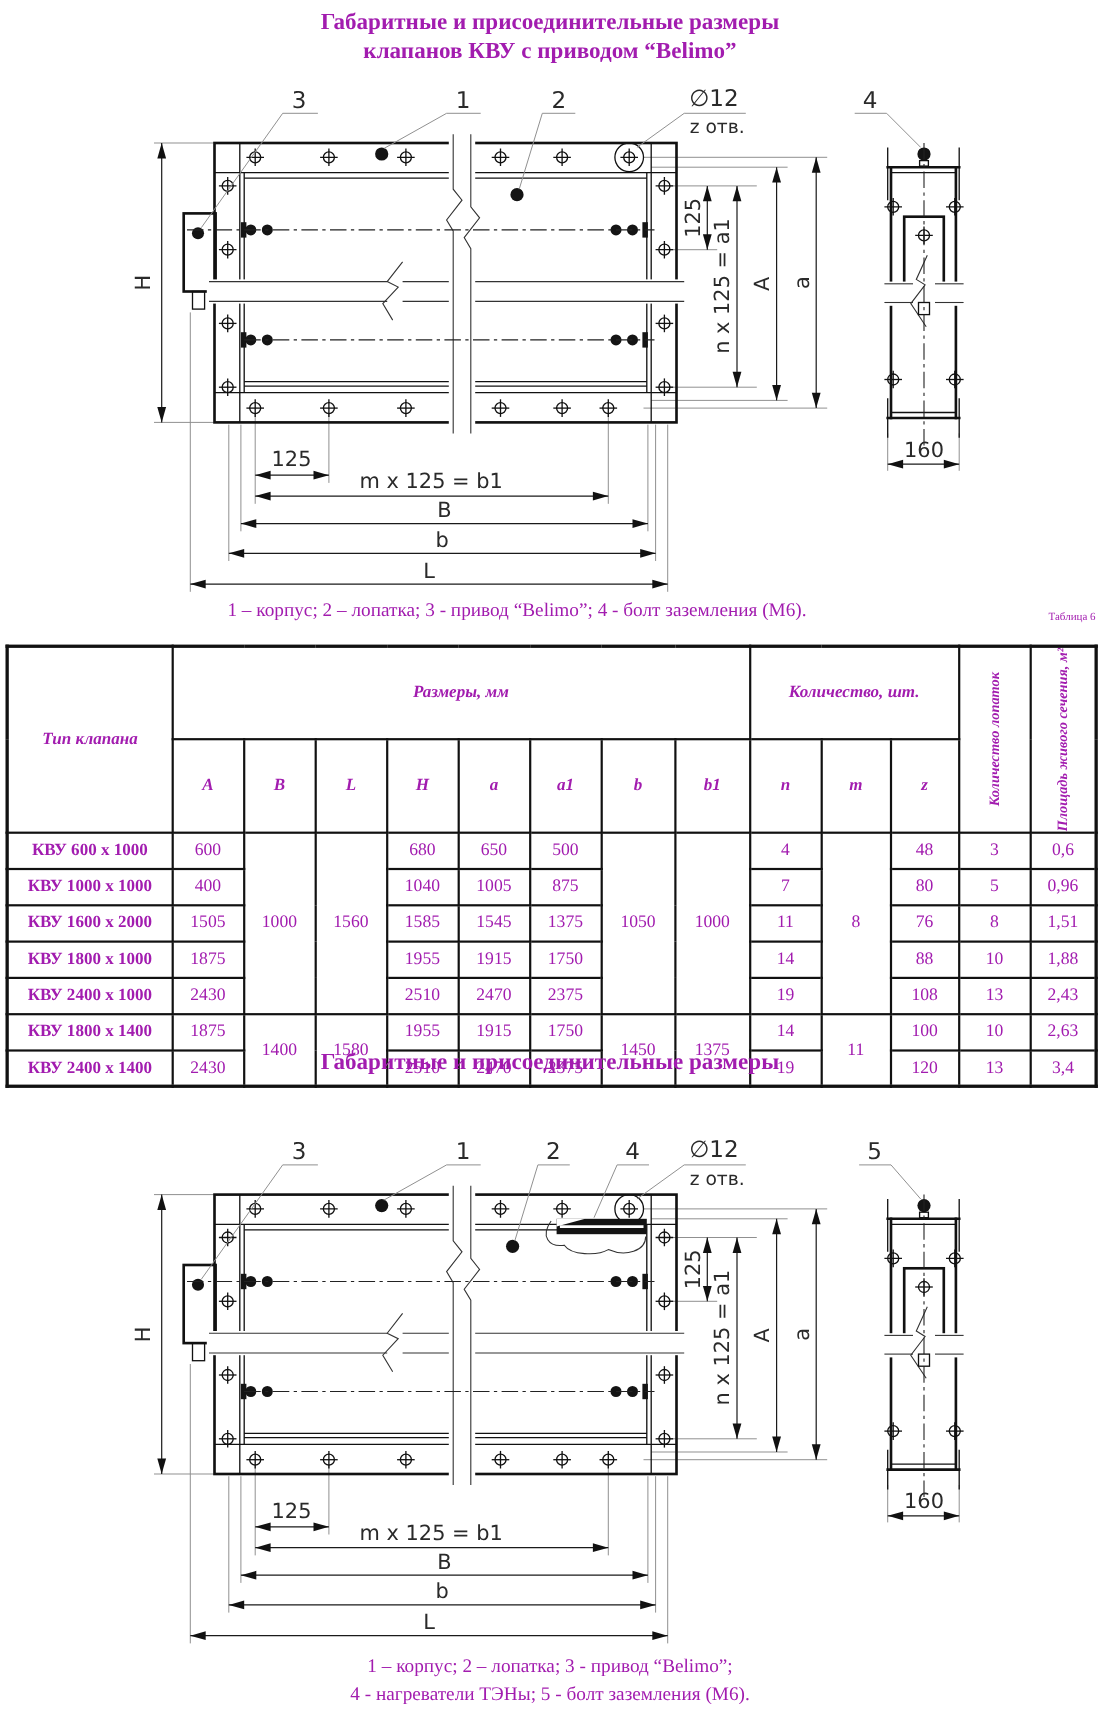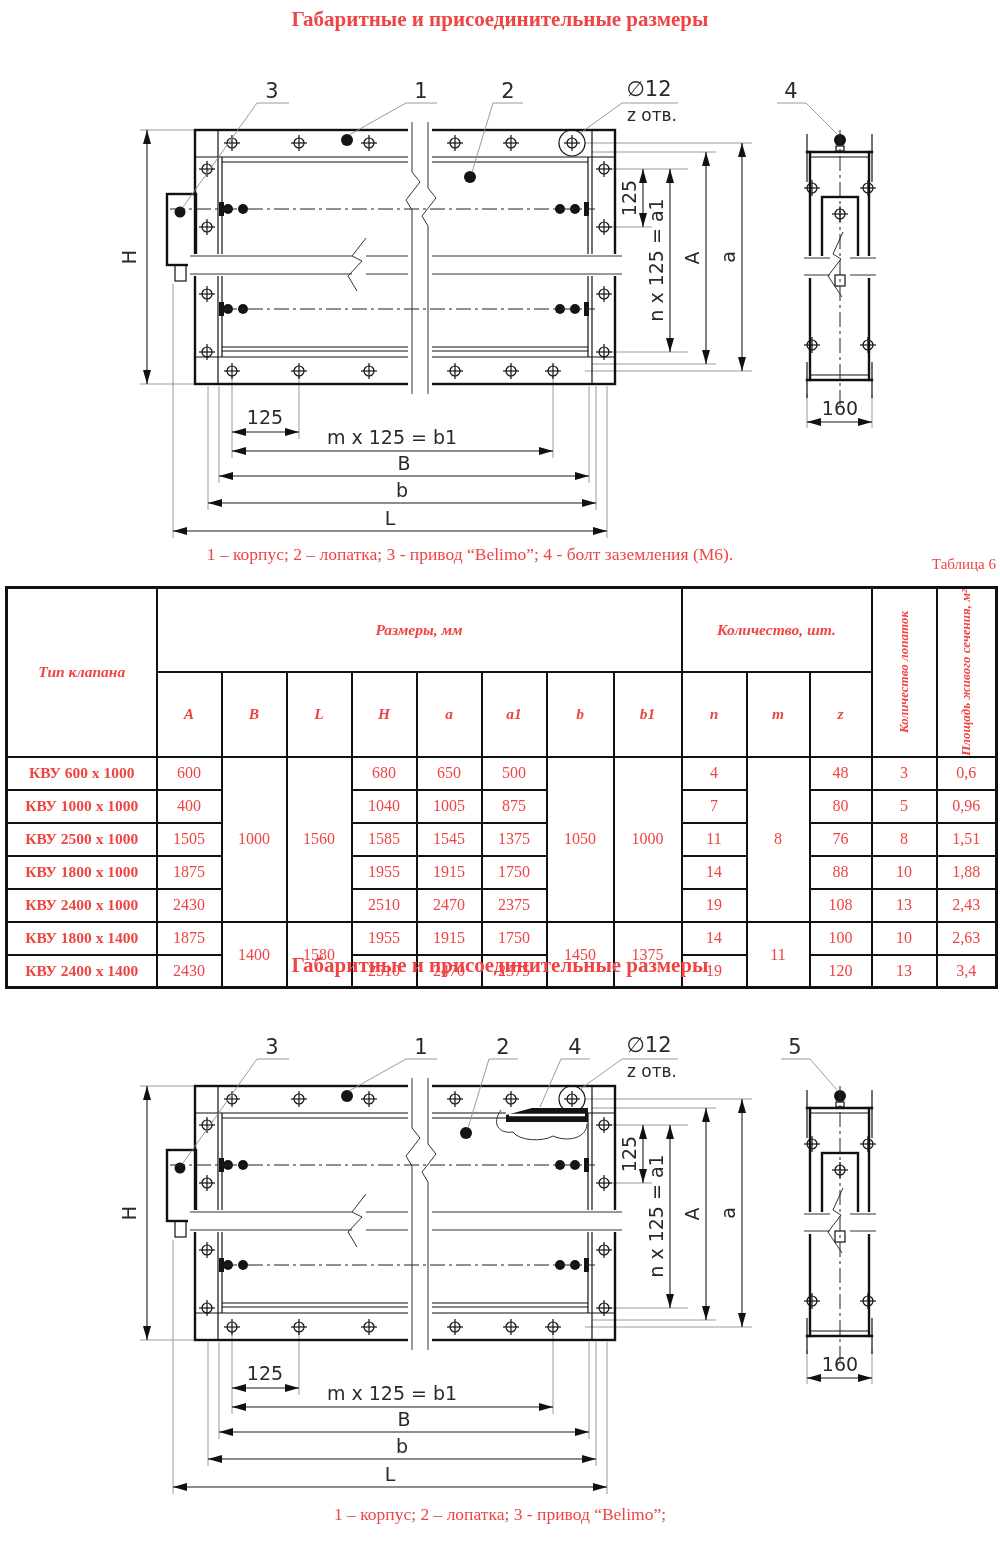--- a/index.html
+++ b/index.html
@@ -1,22 +1,22 @@
 <!DOCTYPE html>
 <html><head>
 <meta charset="utf-8">
 <style>
   html,body{margin:0;padding:0;background:#ffffff;}
   .page{position:relative;width:1000px;height:1565px;background:#fff;overflow:hidden;
-        font-family:"Liberation Serif",serif;color:#ef4444;}
+        font-family:"Liberation Serif",serif;color:#a21caf;}
   .ttl{position:absolute;left:0;width:1000px;text-align:center;font-weight:bold;
        font-size:21px;line-height:27px;}
   .cap{position:absolute;left:0;width:940px;text-align:center;font-size:17.5px;}
   .cap2{position:absolute;left:0;width:1000px;text-align:center;font-size:17.5px;line-height:25px;}
-  .tbl-label{position:absolute;right:4px;font-size:15px;text-align:center;}
+  .tbl-label{position:absolute;right:4px;font-size:10px;text-align:center;}
   svg.drawing{position:absolute;left:0;}
   
   .s2{stroke:#111;stroke-width:2.4;fill:none;stroke-linecap:square;}
   .s1{stroke:#111;stroke-width:1.2;fill:none;}
   .brk{stroke:#333;stroke-width:1;fill:none;}
   .axis{stroke:#222;stroke-width:1;fill:none;stroke-dasharray:15 4 3 4;}
   g.gext line{stroke:#8f8f8f;stroke-width:0.9;}
   g.glead line{stroke:#8f8f8f;stroke-width:0.9;}
   g.gdim line{stroke:#1a1a1a;stroke-width:1.1;}
   .blk{fill:#141414;stroke:none;}
@@ -37,20 +37,21 @@
       font-weight:bold;font-style:italic;font-size:13px;line-height:1.25;
       max-width:60px;}
 </style>
 </head>
 <body>
 
 <div class="page">
 
   <div class="ttl" style="top:6px;">
     <div>Габаритные и присоединительные размеры</div>
+    <div>клапанов КВУ с приводом “Belimo”</div>
   </div>
 
   <svg class="drawing" style="top:72px;" width="1000" height="470" viewBox="0 0 1000 470">
     <defs>
       <g id="ho1">
           <circle r="5" class="s1"></circle>
           <line x1="-8" x2="8" y1="0" y2="0" class="s1"></line>
           <line x1="0" x2="0" y1="-8" y2="8" class="s1"></line>
         </g>
       <marker id="ar1" markerWidth="15" markerHeight="9" refX="14.5" refY="4.5" orient="auto-start-reverse" markerUnits="userSpaceOnUse">
@@ -296,21 +297,21 @@
       <td>400</td>
       <td>1040</td>
       <td>1005</td>
       <td>875</td>
       <td>7</td>
       <td>80</td>
       <td>5</td>
       <td>0,96</td>
     </tr>
     <tr class="dr">
-      <td class="typ">КВУ 2500 x 1000</td>
+      <td class="typ">КВУ 1600 x 2000</td>
       <td>1505</td>
       <td>1585</td>
       <td>1545</td>
       <td>1375</td>
       <td>11</td>
       <td>76</td>
       <td>8</td>
       <td>1,51</td>
     </tr>
     <tr class="dr">
@@ -551,15 +552,16 @@
     <text class="ct" x="421" y="26">1</text>
     <text class="ct" x="503" y="26">2</text>
     <text class="ct" x="575" y="26">4</text>
     <text class="ct" x="649" y="24">∅12</text>
     <text class="dts" x="652" y="49">z отв.</text>
     <text class="ct" x="795" y="26">5</text>
   </svg>
 
   <div class="cap2" style="top:1502px;">
     <div>1 – корпус; 2 – лопатка; 3 - привод “Belimo”;</div>
+    <div>4 - нагреватели ТЭНы; 5 - болт заземления (М6).</div>
   </div>
 
 </div>
 
 </body></html>

